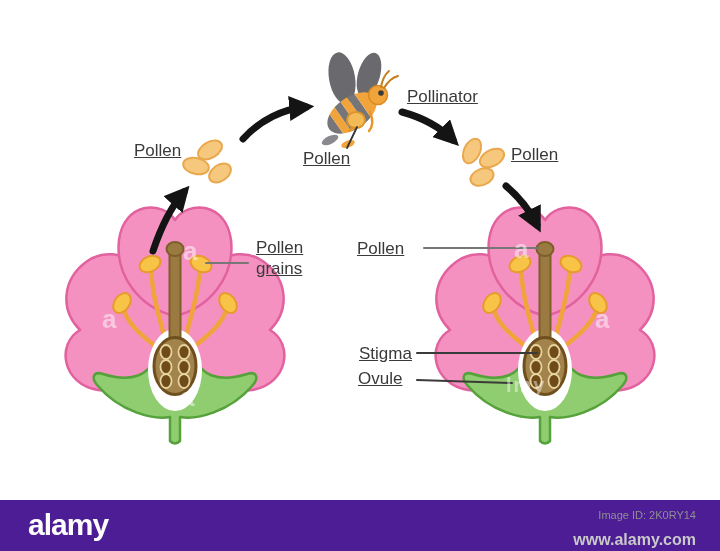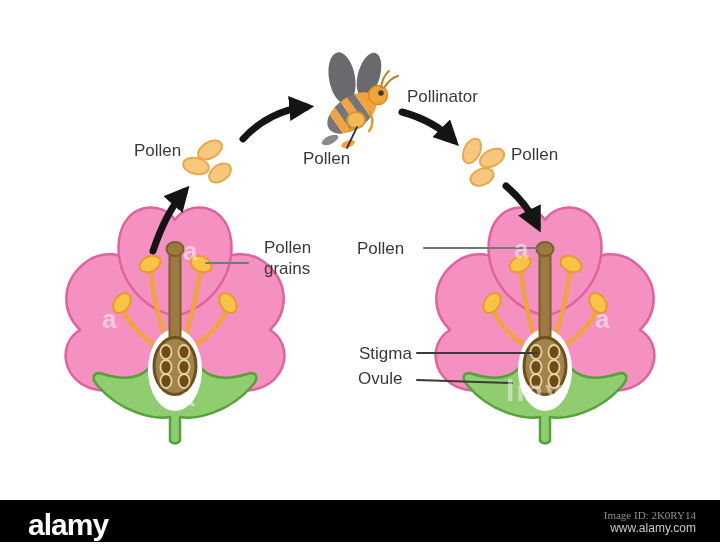--- a/index.html
+++ b/index.html
@@ -4,40 +4,41 @@
 <style>
   html,body{margin:0;padding:0;background:#e9e9e9;}
   #canvas{
     position:relative;width:720px;height:551px;background:#ffffff;
     overflow:hidden;font-family:"Liberation Sans","DejaVu Sans",sans-serif;
   }
   #art{position:absolute;left:0;top:0;}
   .lbl{
     position:absolute;color:#3a3a3a;font-size:17px;line-height:1.22;
     white-space:nowrap;
+    text-decoration:underline;
   }
   .lbl.wrap{white-space:normal;width:66px;}
   .wm{
     position:absolute;color:#ffffff;opacity:.5;font-weight:bold;
     font-size:26px;pointer-events:none;
   }
-  .wm.frag{font-size:30px;opacity:.45;letter-spacing:2px;}
+  .wm.frag{font-size:20px;opacity:.45;letter-spacing:2px;}
   #footer{
-    position:absolute;left:0;top:500px;width:720px;height:42px;
-    background:#000000;color:#fff;
+    position:absolute;left:0;top:500px;width:720px;height:51px;
+    background:#4c1d95;color:#fff;
   }
   #brand{
     position:absolute;left:28px;top:8px;font-size:30px;font-weight:bold;
     letter-spacing:-1px;color:#fdfdfd;
   }
   #footright{
     position:absolute;right:24px;top:9px;text-align:right;
   }
-  #imageid{font-size:11px;color:#8f8f8f;font-family:Liberation Serif, serif;}
-  #website{font-size:12px;font-weight:normal;color:#c9c9c9;margin-top:0;}
+  #imageid{font-size:11px;color:#8f8f8f;}
+  #website{font-size:16px;font-weight:bold;color:#c9c9c9;margin-top:10px;}
 </style>
 </head>
 <body>
 
 <div id="canvas">
 
   <svg id="art" width="720" height="551" viewBox="0 0 720 551">
     <defs>
       <marker id="ah" markerWidth="3.6" markerHeight="3.6" refX="2.4" refY="1.8" orient="auto" markerUnits="strokeWidth">
         <path d="M0,0 L3.6,1.8 L0,3.6 Z" fill="#141414"></path>
@@ -140,21 +141,21 @@
       <path d="M424,248 L539,248" stroke="#777777" stroke-width="2"></path>
       <path d="M417,353 L537,353" stroke="#3a3a3a" stroke-width="2"></path>
       <path d="M417,380 L512,383" stroke="#3a3a3a" stroke-width="2"></path>
     </g>
   </svg>
 
   <div class="lbl" style="left:134px;top:141px">Pollen</div>
   <div class="lbl" style="left:407px;top:87px">Pollinator</div>
   <div class="lbl" style="left:303px;top:149px">Pollen</div>
   <div class="lbl" style="left:511px;top:145px">Pollen</div>
-  <div class="lbl wrap" style="left:264px;top:238px">Pollen grains</div>
+  <div class="lbl wrap" style="left:256px;top:238px">Pollen grains</div>
   <div class="lbl" style="left:357px;top:239px">Pollen</div>
   <div class="lbl" style="left:359px;top:344px">Stigma</div>
   <div class="lbl" style="left:358px;top:369px">Ovule</div>
 
   <span class="wm" style="left:183px;top:236px">a</span>
   <span class="wm" style="left:102px;top:304px">a</span>
   <span class="wm" style="left:180px;top:382px">a</span>
   <span class="wm" style="left:514px;top:234px">a</span>
   <span class="wm" style="left:595px;top:304px">a</span>
   <span class="wm frag" style="left:506px;top:374px">lmy</span>

